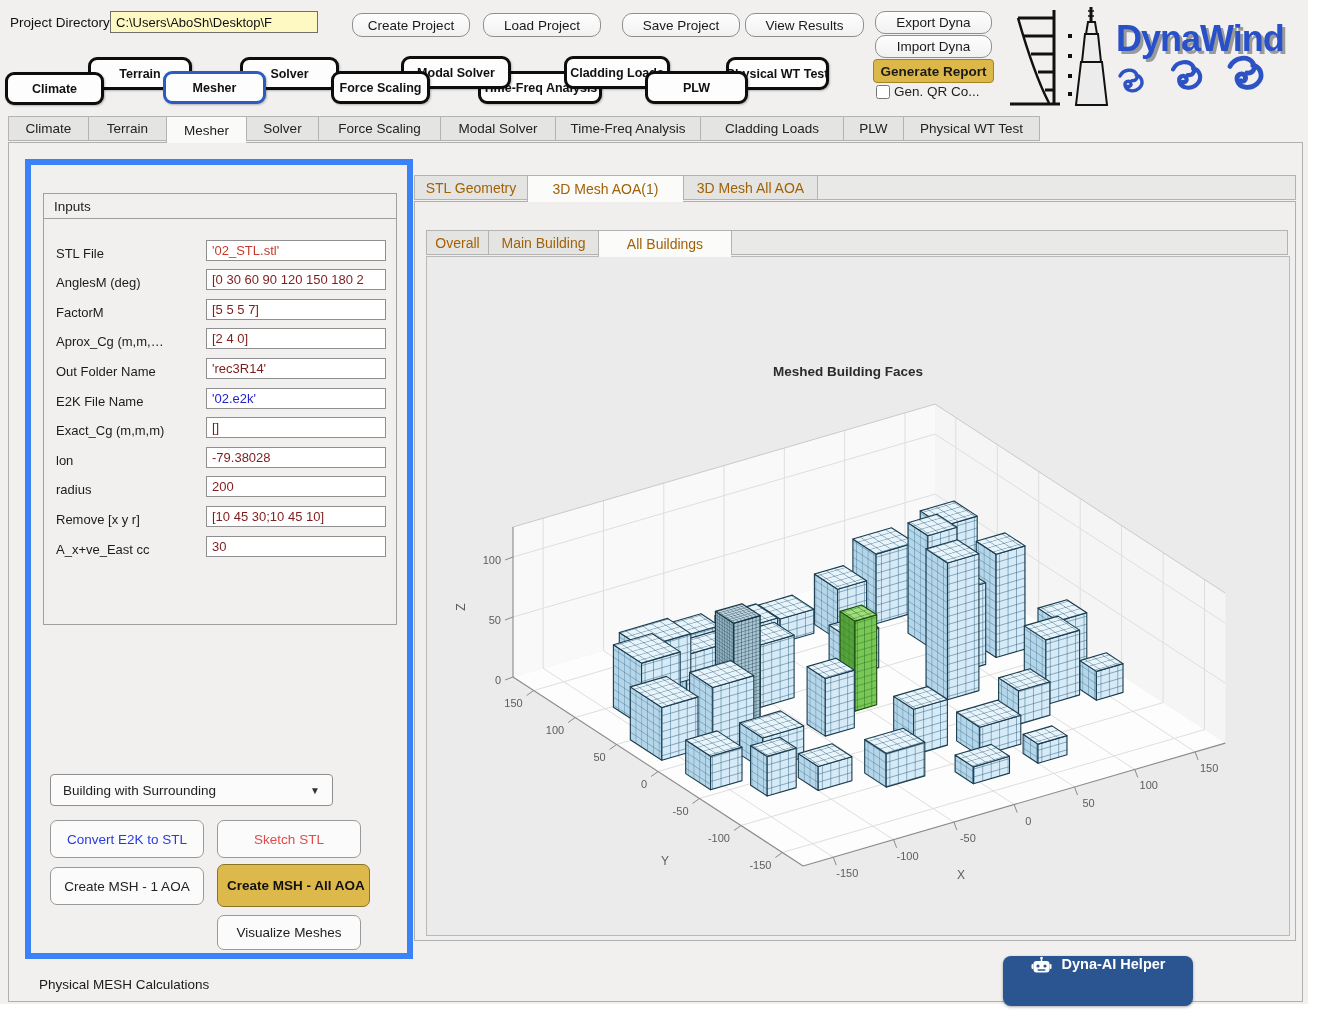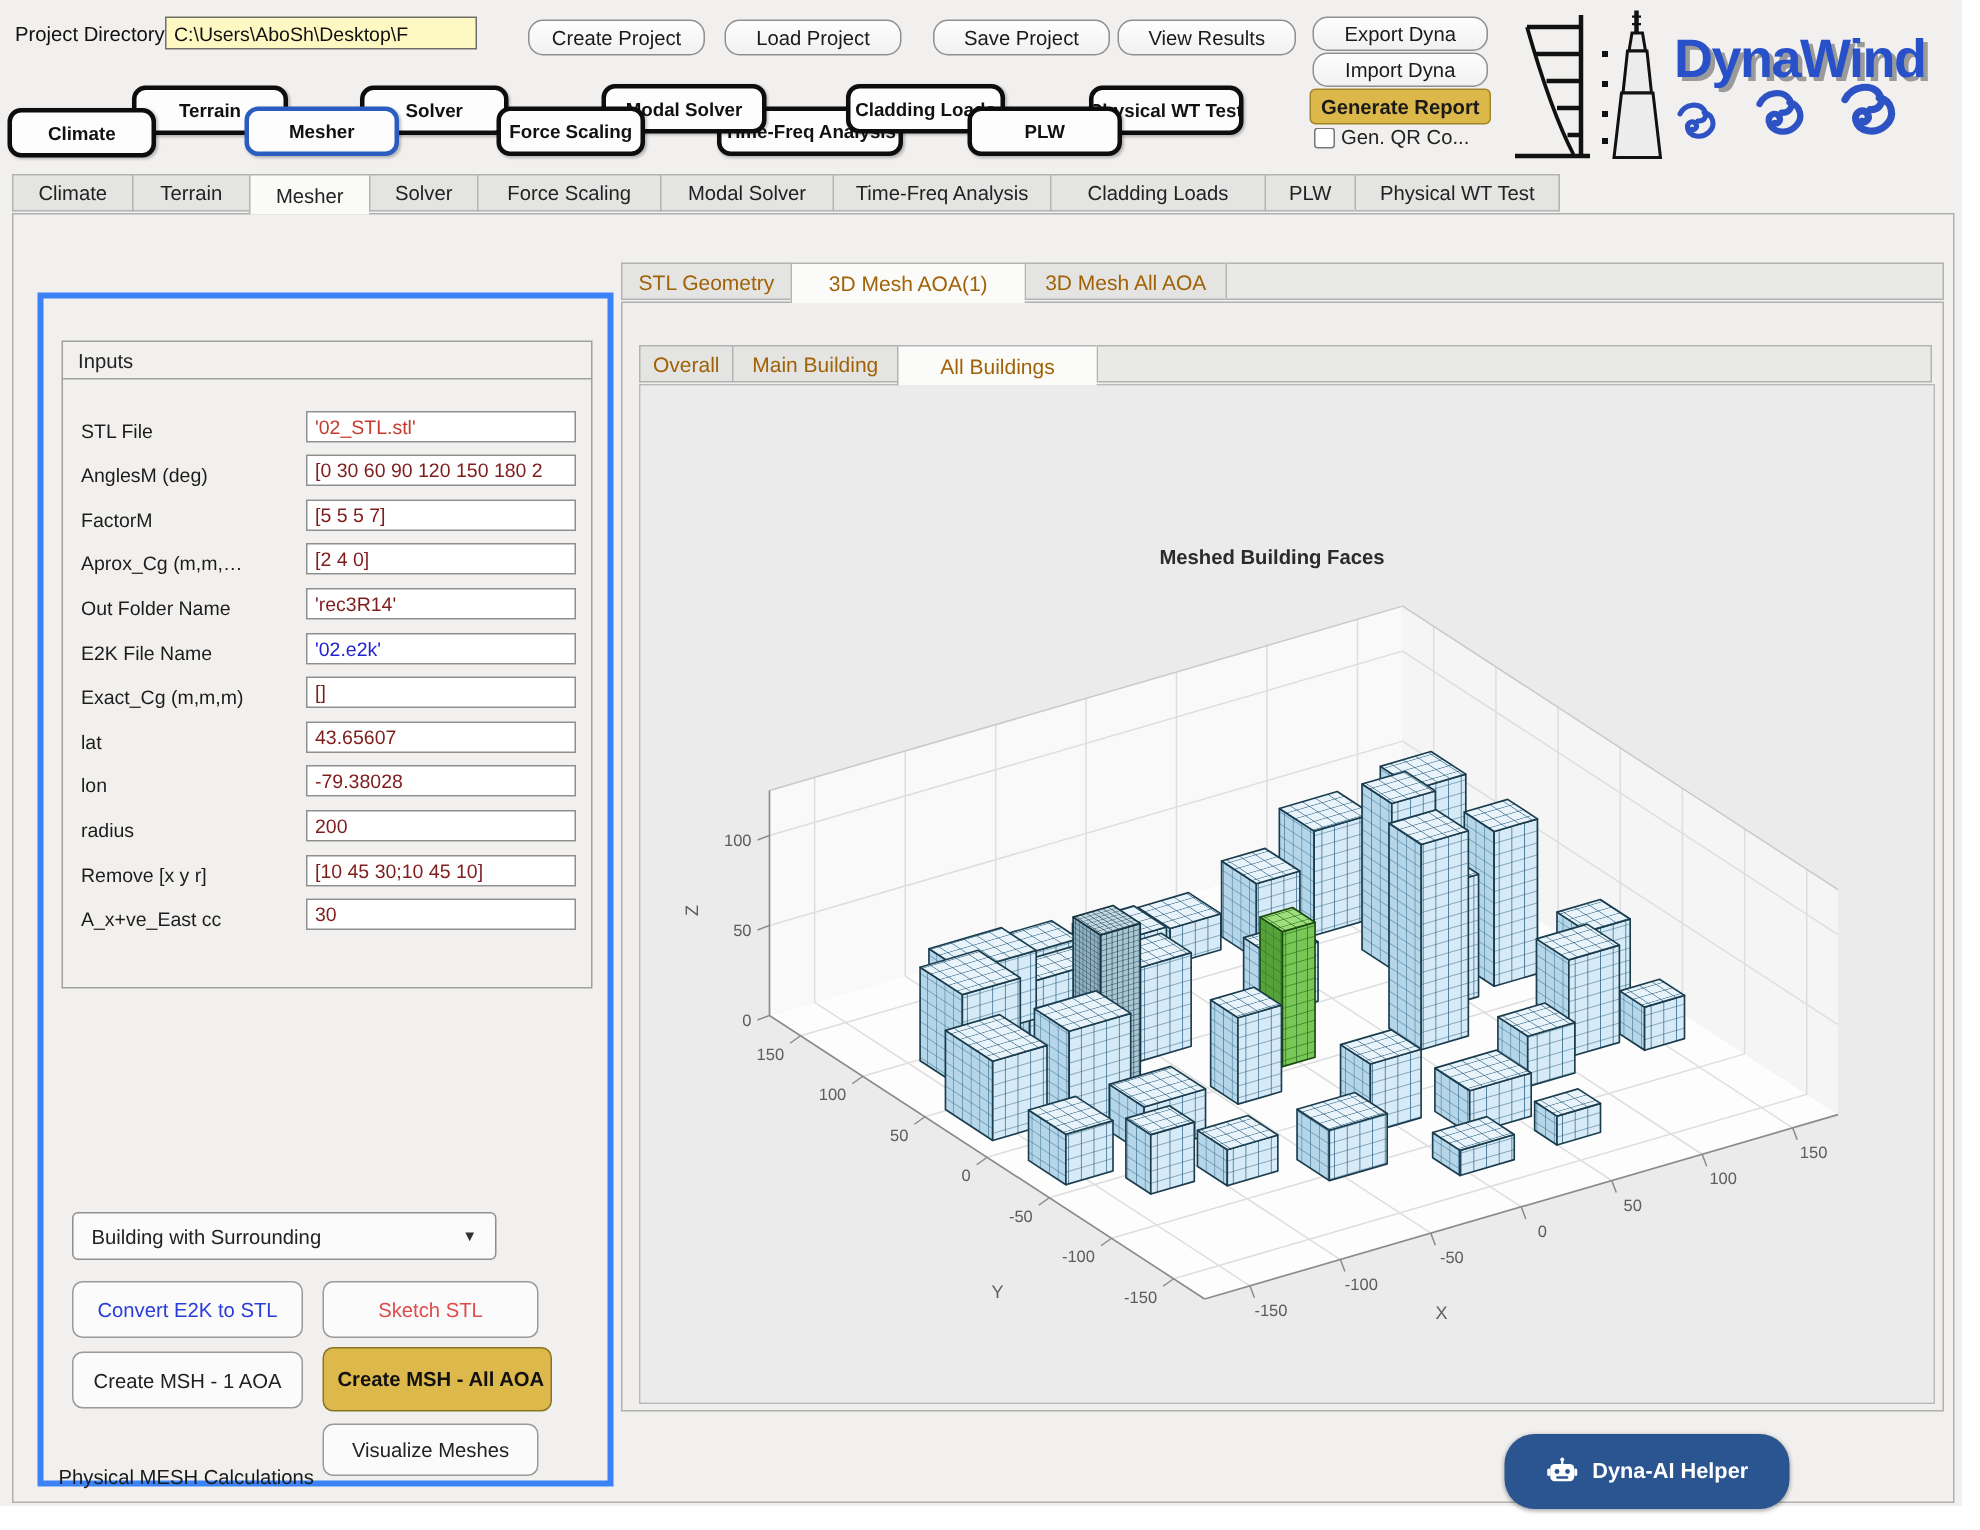--- a/index.html
+++ b/index.html
@@ -32,21 +32,21 @@
   
   .tabstrip{position:absolute;left:8px;top:116px;width:1295px;height:26px;display:flex;}
   .tab{height:25px;border:1px solid #b3b3b3;border-right:none;background:#e4e4e2;font-size:13.5px;color:#222;
     display:flex;align-items:center;justify-content:center;box-sizing:border-box;white-space:nowrap;}
   .tab:last-of-type{border-right:1px solid #b3b3b3;}
   .tab.sel{background:#fafaf9;height:27px;z-index:2;border-bottom:none;}
   .t0{width:80px}.t1{width:78px}.t2{width:80px}.t3{width:72px}.t4{width:122px}.t5{width:115px}
   .t6{width:145px}.t7{width:143px}.t8{width:60px}.t9{width:137px}
   
   .main{position:absolute;left:8px;top:142px;width:1293px;height:858px;border:1px solid #b0b0b0;background:#f1f0ee;}
-  .leftcol{position:absolute;left:16px;top:16px;width:376px;height:788px;border:4px solid #3b82f6;margin-top:36px;}
+  .leftcol{position:absolute;left:16px;top:16px;width:376px;height:788px;border:6px solid #3b82f6;}
   .group{position:absolute;left:12px;top:28px;width:352px;height:430px;border:1px solid #9f9f9f;}
   .group-title{height:24px;border-bottom:1px solid #9f9f9f;display:flex;align-items:center;
     padding-left:10px;font-size:13.5px;color:#222;}
   .rows{padding:12px 10px 0 12px;}
   .irow{display:flex;align-items:flex-end;height:29.6px;}
   .irow label{font-size:13px;color:#1c1c1c;width:124px;white-space:nowrap;overflow:hidden;}
   .irow input{width:168px;height:17px;border:1px solid #8f8f8f;background:#fff;font-size:13px;
     font-family:"Liberation Sans",sans-serif;padding:1px 5px;color:#7f1d1d;margin-left:auto;}
   .v-red input{color:#c23b2e;} .v-blue input{color:#2323cc;}
   .dropdown{position:absolute;left:19px;top:609px;width:283px;height:32px;border:1px solid #8f8f8f;
@@ -67,22 +67,22 @@
   .vtab.fill{border-right:1px solid #b3b3b3;background:#e9e9e7;}
   .vtab.sel{background:#fbfbfa;height:27px;z-index:3;border-bottom:none;}
   .o0{width:113px}.o1{width:156px}.o2{width:134px}.of{width:479px}
   .outer-panel{position:absolute;left:405px;top:58px;width:880px;height:738px;border:1px solid #b0b0b0;background:#f0efed;}
   .inner-tabs{position:absolute;left:11px;top:28px;display:flex;}
   .i0{width:62px}.i1{width:110px}.i2{width:133px}.if{width:557px}
   .inner-panel{position:absolute;left:11px;top:54px;width:862px;height:678px;border:1px solid #b9b9b9;background:#ebebeb;}
   .plot-svg{position:absolute;left:0;top:0;}
   
   .status{position:absolute;left:30px;top:834px;font-size:13.5px;color:#1a1a1a;}
-  .ai-btn{position:absolute;left:1003px;top:956px;width:190px;height:50px;background:#2a5591;border-radius:20px;
-    display:flex;align-items:center;justify-content:center;color:#fff;font-weight:bold;font-size:14.5px;z-index:9;
+  .ai-btn{position:absolute;left:1003px;top:956px;width:190px;height:50px;background:#2a5591;border-radius:8px;
+    display:flex;align-items:flex-start;justify-content:center;color:#fff;font-weight:bold;font-size:14.5px;z-index:9;
     box-shadow:0 1px 3px rgba(0,0,0,.35);}
   .ai-btn svg{margin-right:10px;}
 </style>
 </head>
 <body>
 
 <div class="window">
 
   <span class="pd-label">Project Directory</span>
   <input class="pd-input" type="text" value="C:\Users\AboSh\Desktop\F" style="">
@@ -187,24 +187,20 @@
               <label>Out Folder Name</label>
               <input value="'rec3R14'" style="">
             </div>
           <div class="irow v-blue">
               <label>E2K File Name</label>
               <input value="'02.e2k'" style="">
             </div>
           <div class="irow">
               <label>Exact_Cg (m,m,m)</label>
               <input value="[]" style="">
-            </div>
-          <div class="irow">
-              <label>lat</label>
-              <input value="43.65607" style="">
             </div>
           <div class="irow">
               <label>lon</label>
               <input value="-79.38028" style="">
             </div>
           <div class="irow">
               <label>radius</label>
               <input value="200" style="">
             </div>
           <div class="irow">

